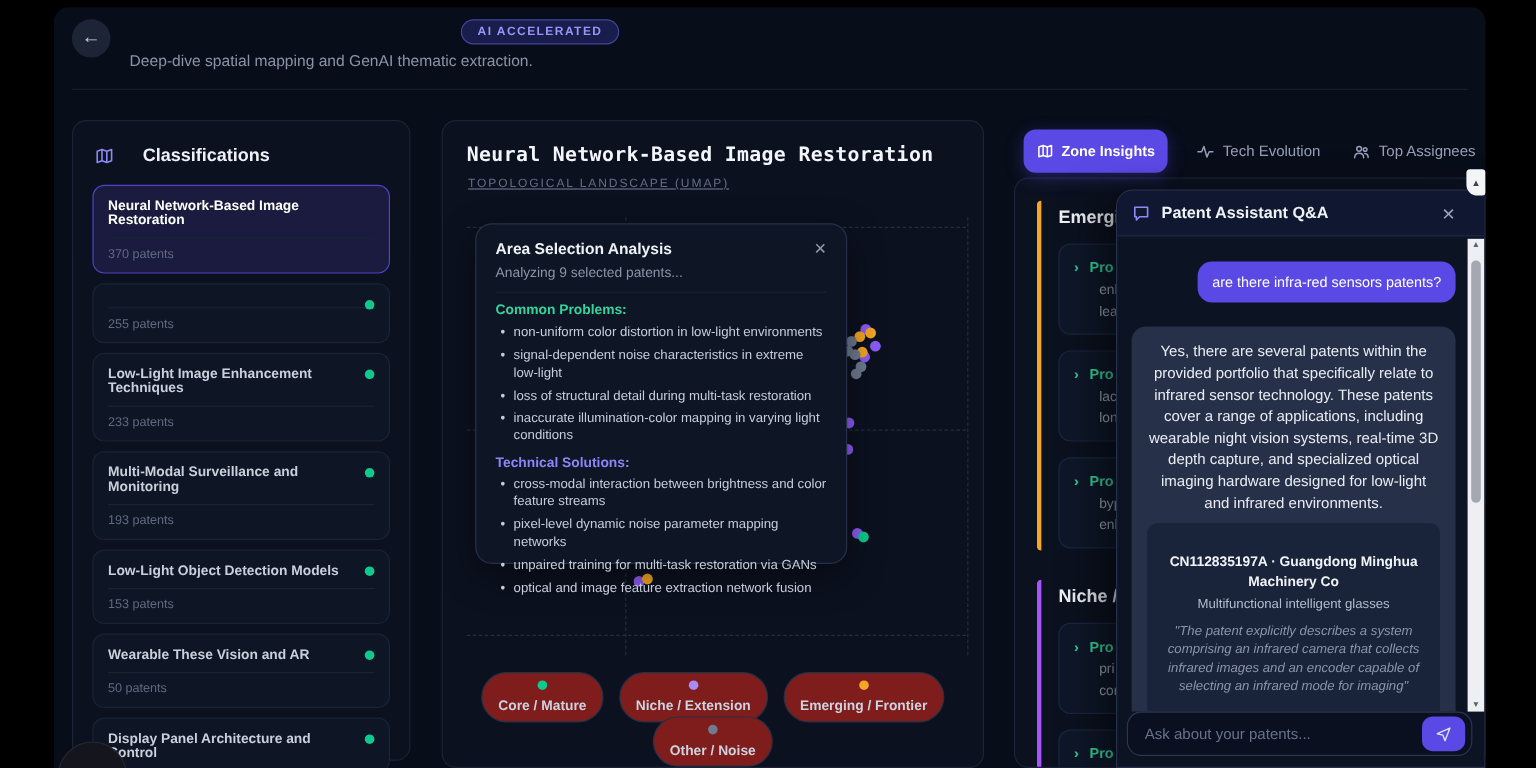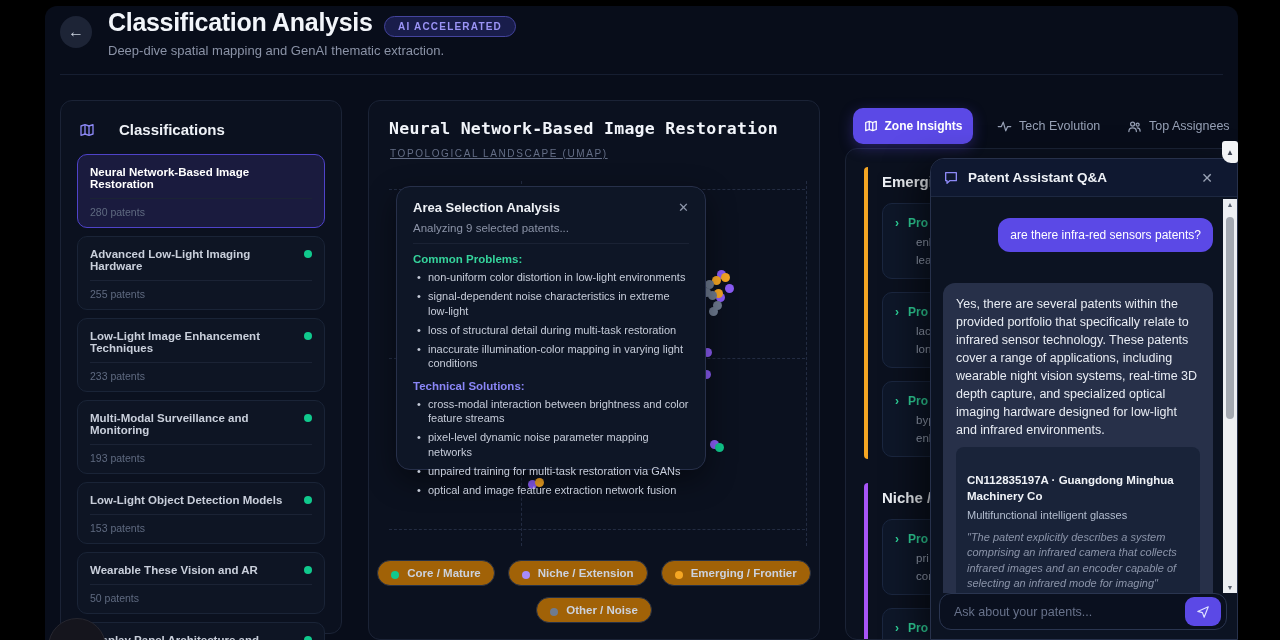--- a/index.html
+++ b/index.html
@@ -61,22 +61,22 @@
   .popup-sec { font-size:11.5px; font-weight:bold; margin-top:9px; }
   .sec-problems { color:#35d49c; }
   .sec-solutions { color:#8a86f7; }
   ul.popup-list { margin:5px 0 0; padding-left:15px; list-style:none; }
   li.popup-li { font-size:11px; color:#c6ccd9; line-height:1.32; margin-bottom:4.5px; position:relative; }
   li.popup-li::before { content:"•"; position:absolute; left:-11px; color:#c6ccd9; }
 
   .legend-row { position:absolute; left:0; right:0; display:flex; justify-content:center; gap:13px; z-index:4; }
   .legend-row.r1 { top:459px; }
   .legend-row.r2 { top:496px; }
-  .chip { display:flex; align-items:flex-end; gap:8px; padding:6px 13px; border-radius:999px;
-    background:#a16207; border:1px solid #273146; font-size:11.5px; font-weight:bold; color:#ccd2de; cursor:pointer; }
+  .chip { display:flex; align-items:center; gap:8px; padding:6px 13px; border-radius:999px;
+    background:#7f1d1d; border:1px solid #273146; font-size:11.5px; font-weight:bold; color:#ccd2de; cursor:pointer;flex-direction:column; }
   .chip-dot { width:8px; height:8px; border-radius:50%; }
 
   
   .tab-active { position:absolute; left:808px; top:102px; width:120px; height:36px; background:#5b49e6;
     border-radius:10px; display:flex; align-items:center; justify-content:center; gap:7px; color:#fff;
     font-size:12px; font-weight:bold; box-shadow:0 4px 14px rgba(91,73,230,.35); cursor:pointer; z-index:2; }
   .tab { position:absolute; top:102px; height:36px; display:flex; align-items:center; gap:7px;
     color:#96a0b5; font-size:12.5px; cursor:pointer; z-index:2; }
   .tab-tech { left:952px; }
   .tab-top { left:1082px; }
@@ -95,22 +95,22 @@
   .chat { position:absolute; left:885px; top:152px; width:308px; height:482px; background:#0c1322;
     border:1px solid #27314b; border-radius:14px 6px 0 0; box-shadow:-12px 8px 34px rgba(0,0,0,.55);
     overflow:hidden; z-index:10; }
   .chat-header { height:38px; background:#0f1830; border-bottom:1px solid #1d2841;
     display:flex; align-items:center; padding:0 12px; gap:9px; }
   .chat-title { font-size:13.5px; font-weight:bold; color:#eef1f6; flex:1; }
   .chat-close { color:#9aa3b5; font-size:14px; margin-right:12px; cursor:pointer; }
   .chat-body { position:absolute; top:38px; bottom:46px; left:0; right:14px; padding:12px 10px 0 12px; overflow:hidden; }
   .user-msg { margin-left:auto; width:fit-content; max-width:218px; background:#5b49e6; color:#fff;
     font-size:12px; padding:9px 12px; border-radius:12px; margin-top:9px; line-height:1.35; }
-  .bot-msg { background:#273049; border-radius:12px; padding:12px 13px; margin-top:31px;
-    color:#e8ecf3; font-size:12.5px; line-height:1.44; }
+  .bot-msg { background:#273049; border-radius:12px; padding:12px 13px; margin-top:20px;
+    color:#e8ecf3; font-size:12.5px; line-height:1.44;text-align:center; }
   .sources-label { font-size:12px; font-weight:bold; color:#8d89f6; margin-top:13px; padding-top:10px;
     border-top:1px solid rgba(255,255,255,0.06); }
   .source-card { background:#192339; border-radius:8px; padding:26px 11px; margin-top:8px; }
   .source-title { font-size:11.5px; font-weight:bold; color:#f0f3f8; line-height:1.35; }
   .source-sub { font-size:11px; color:#b3bdcf; margin-top:4px; }
   .source-quote { font-size:11px; font-style:italic; color:#8b94a9; margin-top:6px; line-height:1.4; }
 
   .chat-scrollbar { position:absolute; right:0; top:40px; bottom:46px; width:14px; background:#edeff3; }
   .scroll-thumb { position:absolute; left:3px; top:18px; width:8px; height:202px; background:#a3a8b1; border-radius:4px; cursor:pointer; }
   .scroll-arrow { position:absolute; left:0; width:14px; text-align:center; font-size:7px; color:#5a6170; cursor:pointer; }
@@ -132,41 +132,39 @@
     background:#15151d; border:1px solid #26262f; cursor:pointer; }
 </style>
 </head>
 <body>
 
 <div class="app">
 
   <div class="back-btn">
     <span>←</span>
   </div>
-  <div class="page-title">Classification Analysis</div>
   <div class="ai-badge">AI ACCELERATED</div>
   <div class="page-subtitle">Deep-dive spatial mapping and GenAI thematic extraction.</div>
   <div class="header-divider"></div>
 
   <div class="panel sidebar">
     <div class="sb-header">
       <svg width="16" height="16" viewBox="0 0 24 24" fill="none" stroke="currentColor" stroke-width="2" stroke-linejoin="round">
         <path d="M9 4 L3 6 V20 L9 18 L15 20 L21 18 V4 L15 6 Z"></path>
           <path d="M9 4 V18 M15 6 V20"></path>
       </svg>
       <span class="sb-title">Classifications</span>
     </div>
     <div id="sb-list">
         <div class="sb-item selected">
           <div class="sb-item-label">Neural Network-Based Image Restoration</div>
           <div class="sb-item-divider"></div>
-          <div class="sb-item-count">280 patents</div>
-        </div>
-        <div class="sb-item">
-          <div class="sb-item-label">Advanced Low-Light Imaging Hardware</div>
+          <div class="sb-item-count">370 patents</div>
+        </div>
+        <div class="sb-item">
           <span class="sb-dot"></span>
           <div class="sb-item-divider"></div>
           <div class="sb-item-count">255 patents</div>
         </div>
         <div class="sb-item">
           <div class="sb-item-label">Low-Light Image Enhancement Techniques</div>
           <span class="sb-dot"></span>
           <div class="sb-item-divider"></div>
           <div class="sb-item-count">233 patents</div>
         </div>

